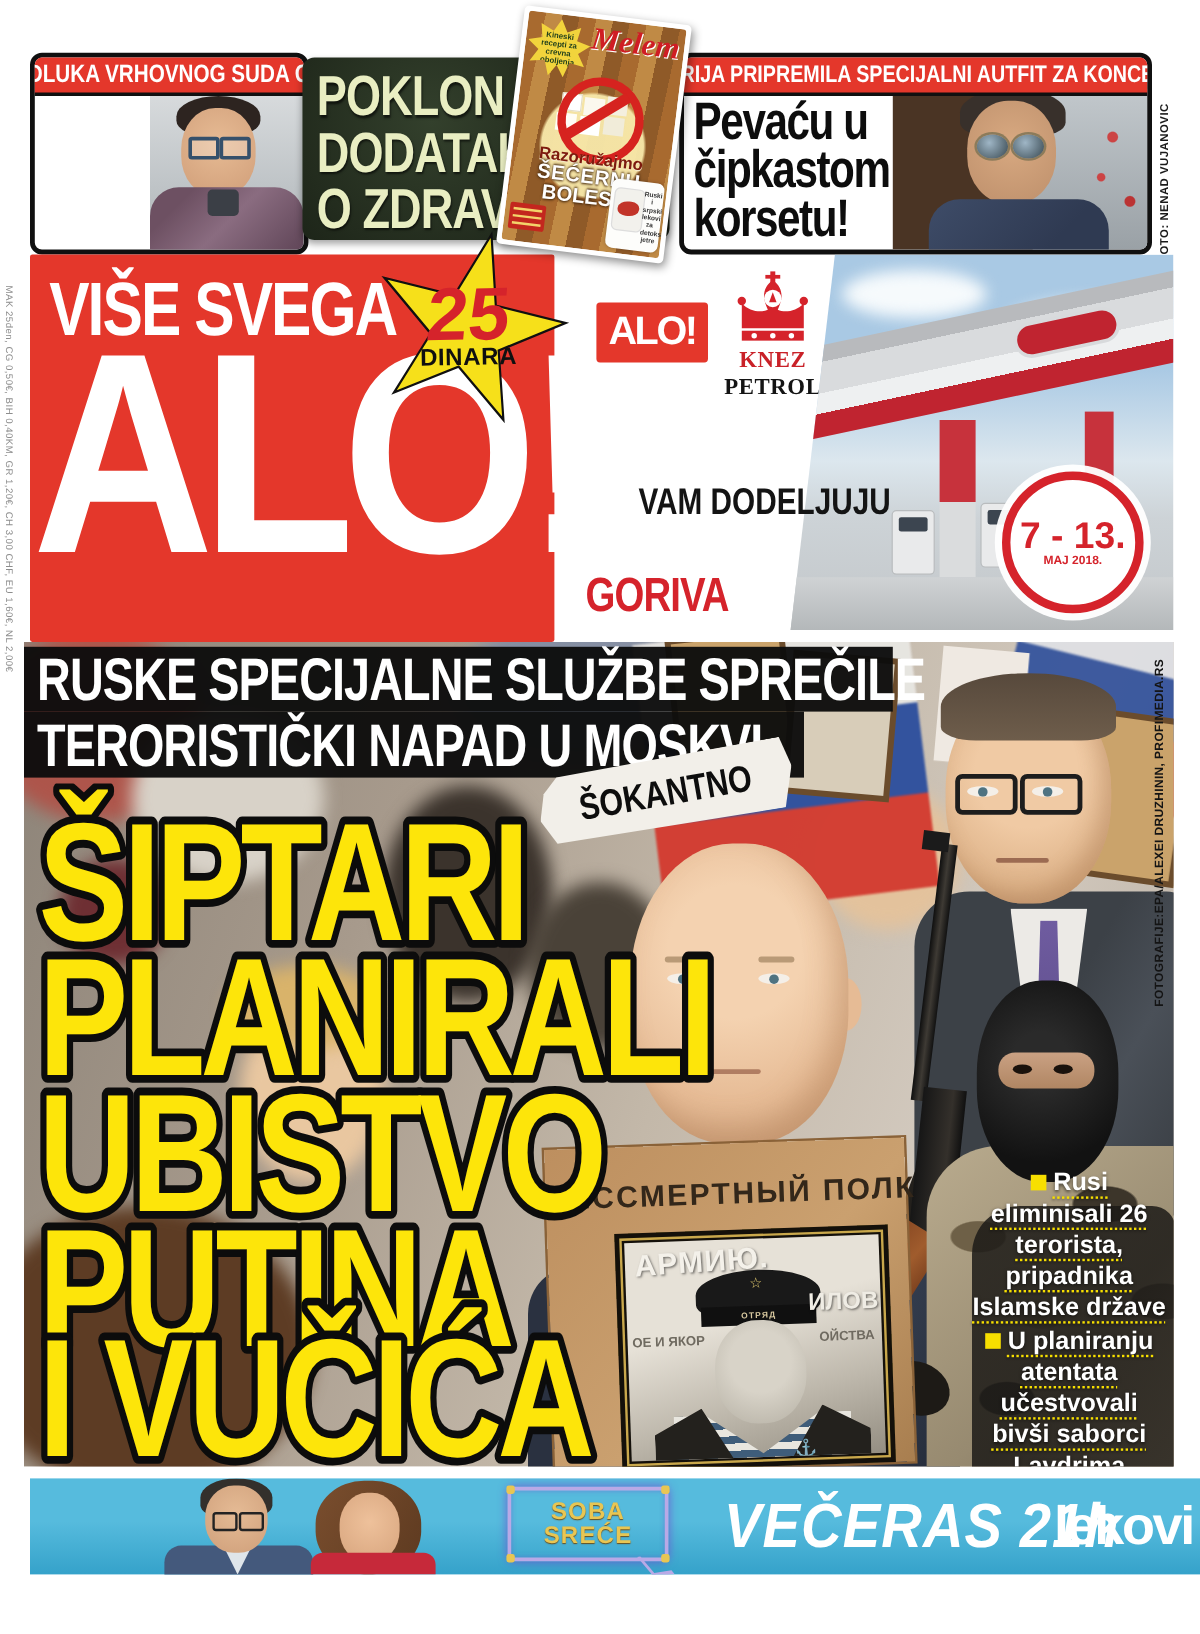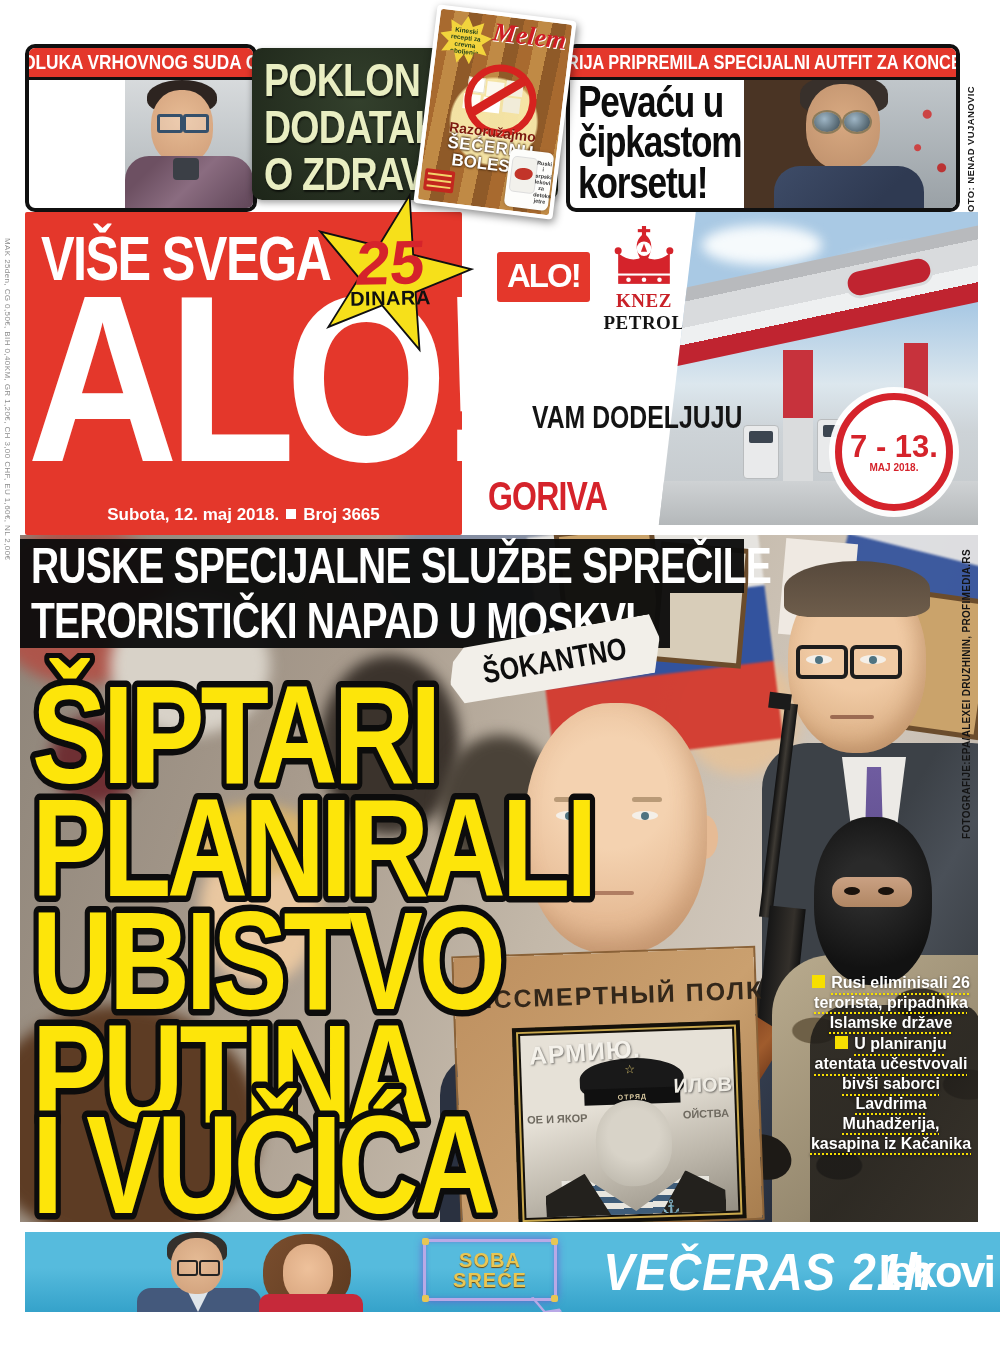--- a/index.html
+++ b/index.html
@@ -228,21 +228,21 @@
   
   .bar{position:absolute;left:0;background:rgba(12,12,12,.96);color:#fff;display:flex;align-items:center;}
   .bar span{font-weight:900;font-size:50px;letter-spacing:-1px;white-space:nowrap;padding-left:14px;}
   .stamp{position:absolute;left:428px;top:96px;width:214px;height:60px;transform:rotate(-10deg);
          background:#f2efe9;clip-path:polygon(3% 22%,9% 2%,97% 0,100% 42%,95% 98%,5% 93%,0 58%);
          display:flex;align-items:center;justify-content:center;}
   .stamp span{font-weight:900;font-size:31px;color:#0d0d0d;letter-spacing:0px;}
   .hl{font-family:"Liberation Sans",sans-serif;font-weight:900;font-size:140px;letter-spacing:-5px;
       fill:#fde50a;stroke:#0c0c0c;stroke-width:13px;stroke-linejoin:round;paint-order:stroke;}
   .bullets{position:absolute;left:788px;top:438px;width:166px;text-align:center;color:#fff;
-           font-weight:900;font-size:16px;line-height:1.24;text-shadow:0 1px 3px rgba(0,0,0,.6);}
+           font-weight:900;font-size:21px;line-height:1.24;text-shadow:0 1px 3px rgba(0,0,0,.6);}
   .bullets .bt{text-decoration:underline dotted #f7df00;text-decoration-thickness:2px;text-underline-offset:5px;}
   .bsq{display:inline-block;width:13px;height:13px;background:#f7df00;margin-right:6px;}
   .photo-cred{position:absolute;right:6px;top:4px;height:300px;writing-mode:vertical-rl;transform:rotate(180deg);
               font-size:10px;font-weight:bold;color:#141414;letter-spacing:.3px;white-space:nowrap;}
 
   
   .tv{position:absolute;left:25px;top:1232px;width:985px;height:80px;overflow:hidden;
       background:linear-gradient(180deg,#56bbdd 0 45%,#35a2ca);}
   .hm-hair{position:absolute;left:142px;top:0px;width:60px;height:32px;border-radius:50% 50% 30% 30%;background:#33302c;}
   .hm-head{position:absolute;left:146px;top:6px;width:52px;height:56px;border-radius:46%;background:radial-gradient(circle at 50% 42%,#e5bb95,#cf9f7a);}
@@ -329,23 +329,20 @@
       <span class="cx">čipkastom</span><br>
       <span class="cx">korsetu!</span>
     </div>
   </div>
 
   <div class="vcred" style="right:24px;top:86px;">FOTO: NENAD VUJANOVIC</div>
 
   <div class="masthead">
     <div class="tagline"><span class="cx">VIŠE SVEGA</span></div>
     <div class="alobig"><span class="cx" style="transform:scaleX(.88);">ALO!</span></div>
-    <div class="dateline">
-      <span>Subota, 12. maj 2018.</span><span class="dsq"></span><span>Broj 3665</span>
-    </div>
     <div class="star-wrap">
       <div class="star-outer"></div>
       <div class="star-inner"></div>
       <div class="star-txt">
         <div class="star-25">25</div>
         <div class="star-din">DINARA</div>
       </div>
     </div>
   </div>
   <div class="edge-prices">MAK 25den, CG 0,50€, BIH 0,40KM, GR 1,20€, CH 3,00 CHF, EU 1,60€, NL 2,00€</div>

